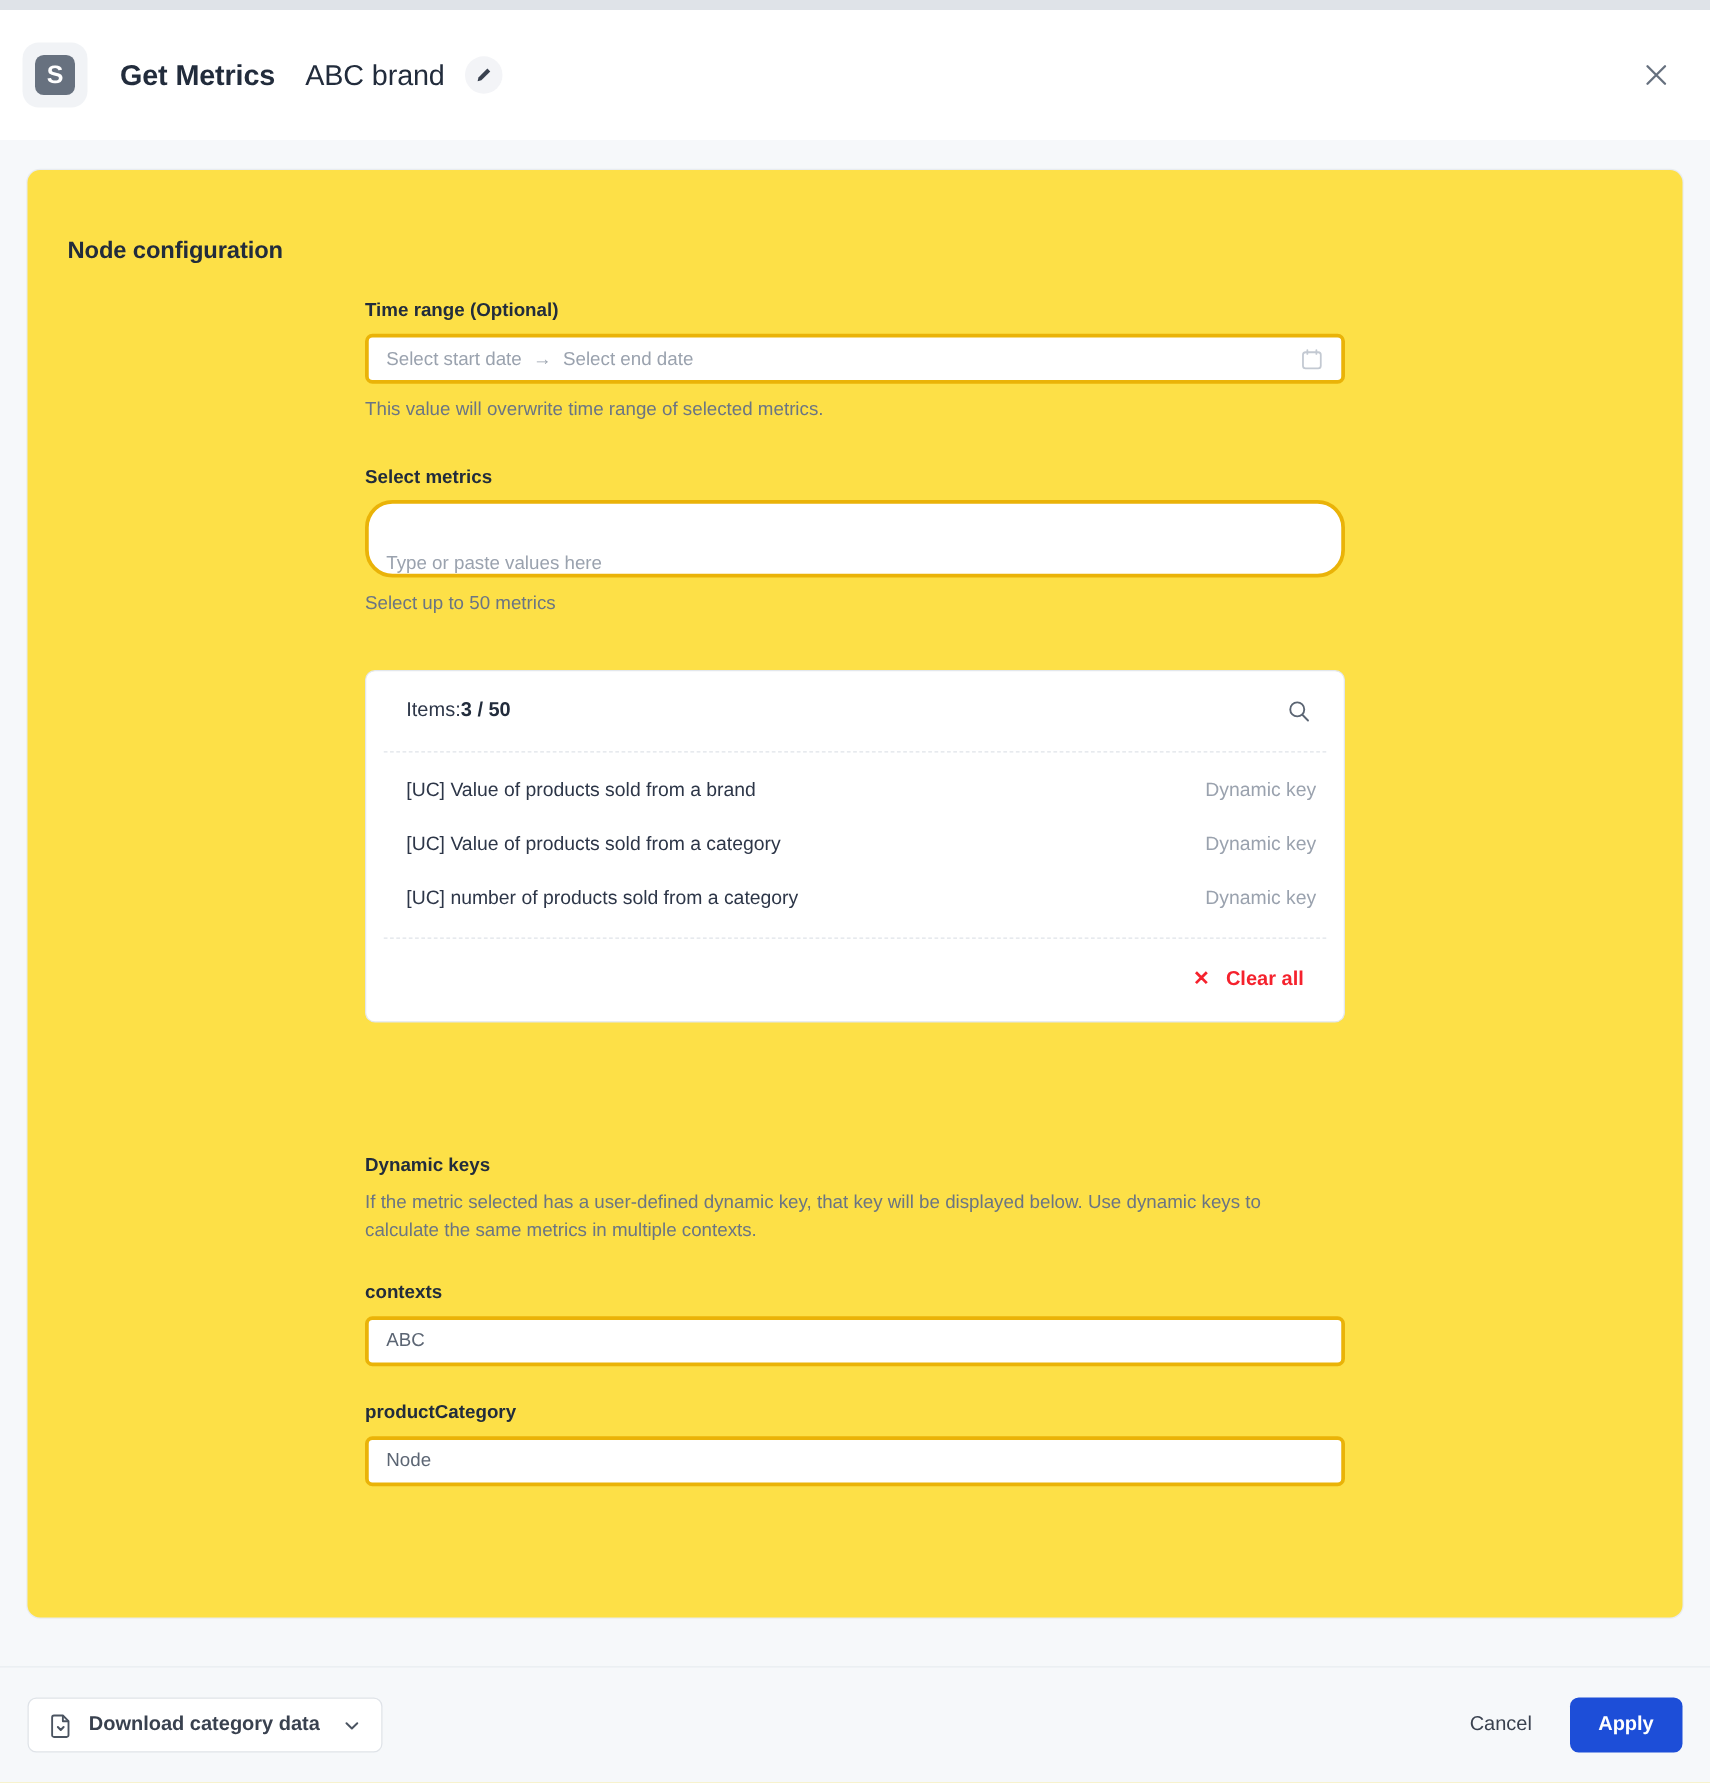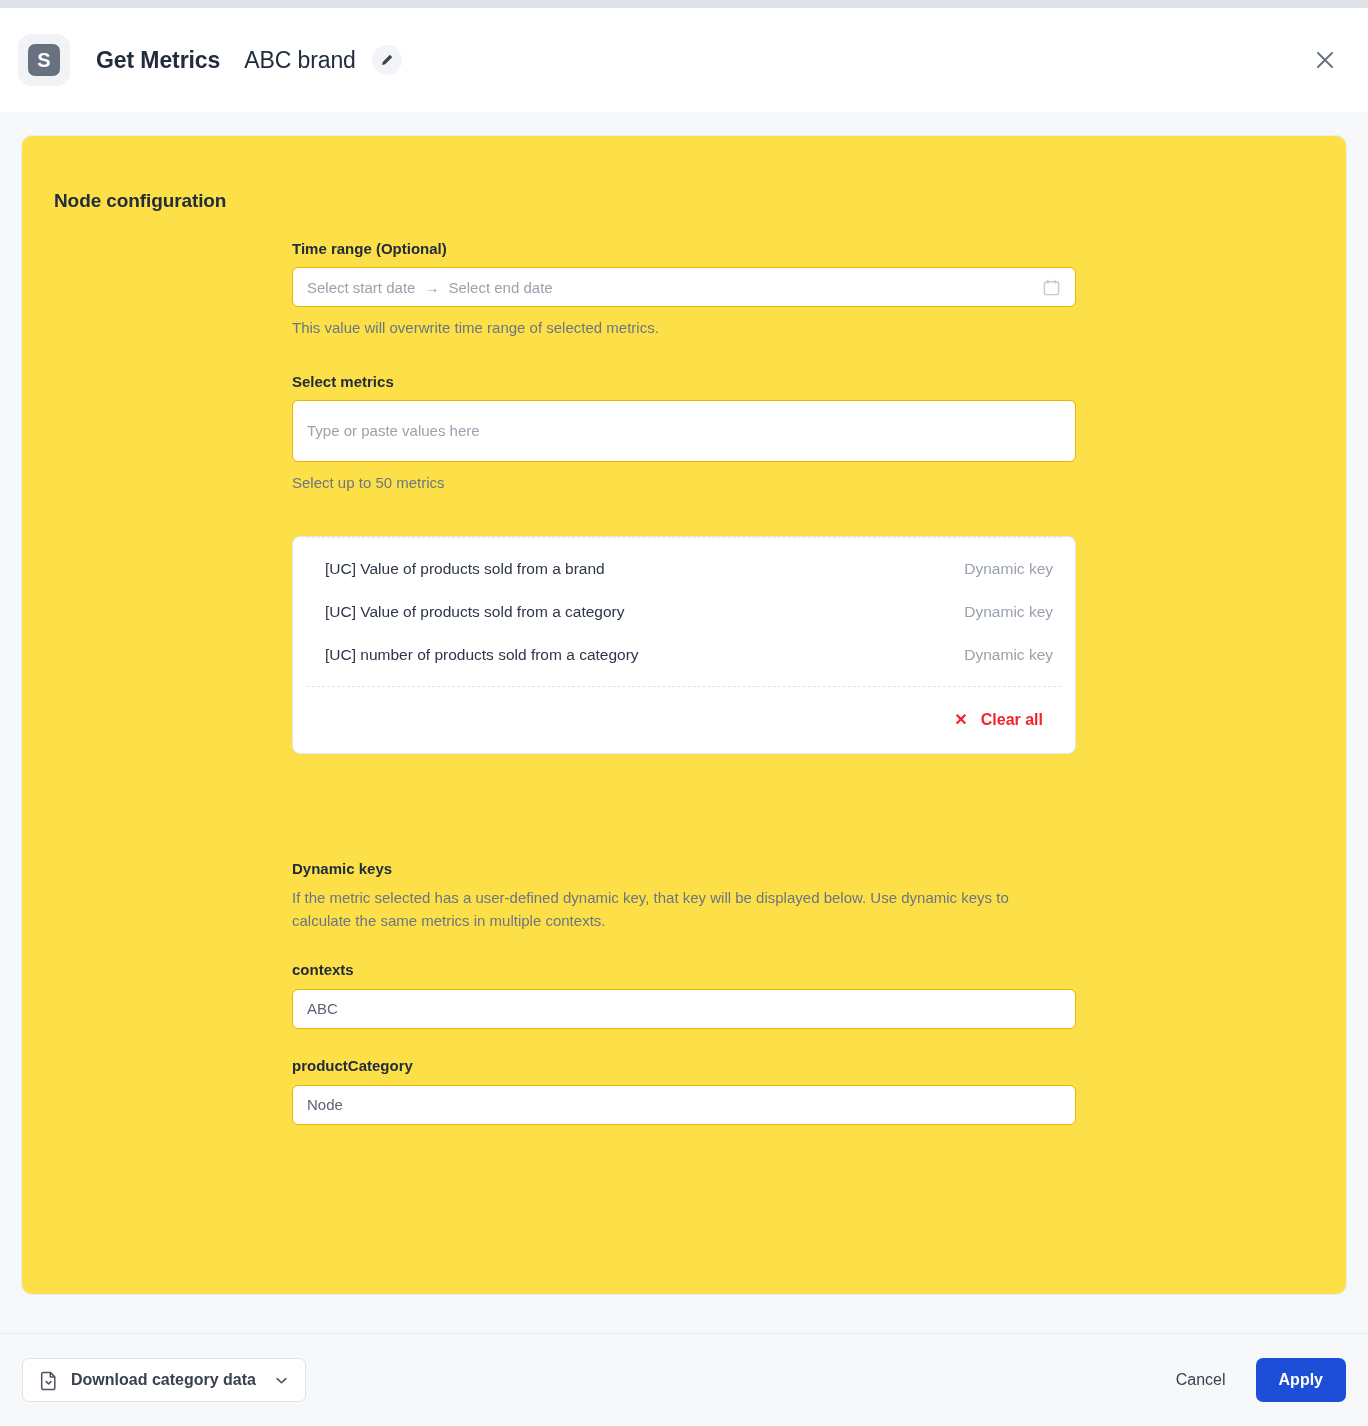--- a/index.html
+++ b/index.html
@@ -114,29 +114,29 @@
   .field-help {
     font-size: 15px;
     color: #6b7583;
     margin-top: 10px;
     line-height: 1.45;
   }
 
   .input-box {
     width: 784px;
     height: 40px;
-    border: 1px solid #eab308;
+    border: 3px solid #eab308;
     border-radius: 6px;
     background: #ffffff;
     display: flex;
     align-items: center;
     padding: 0 14px;
     font-size: 15px;
   }
-  .input-box.tall { height: 62px; align-items: center; }
+  .input-box.tall { height: 62px; align-items: flex-end; border-radius: 22px; }
   .ph { color: #9aa2ae; }
   .arrow-sep { color: #9aa2ae; margin: 0 9px; font-size: 15px; }
   .cal-icon { margin-left: auto; display: flex; align-items: center; }
   .val { color: #5b6573; }
   .spacer-32 { height: 34px; }
 
   
   .items-panel {
     width: 784px;
     border: 1px solid #e3e7ec;
@@ -291,20 +291,33 @@
 
         <div>
           <div class="field-label">Select metrics</div>
           <div class="input-box tall">
             <span class="ph">Type or paste values here</span>
           </div>
           <div class="field-help">Select up to 50 metrics</div>
         </div>
 
         <div class="items-panel">
+          <div class="items-head">
+            <span class="items-count">
+              <span>Items:</span><b>3 / 50</b>
+            </span>
+            <button class="search-btn">
+              <span>
+                <svg width="20" height="20" viewBox="0 0 20 20">
+                  <circle cx="8.8" cy="8.5" r="5.6" fill="none" stroke="#5b6573" stroke-width="1.5"></circle>
+                  <path d="M12.9 12.8 L17.4 17.4" stroke="#5b6573" stroke-width="1.5" stroke-linecap="round"></path>
+                </svg>
+              </span>
+            </button>
+          </div>
           <div class="dotted"></div>
 
           <div class="metric-rows">
             <div class="metric-row">
               <span class="metric-name">[UC] Value of products sold from a brand</span>
               <span class="metric-key">Dynamic key</span>
             </div>
             <div class="metric-row">
               <span class="metric-name">[UC] Value of products sold from a category</span>
               <span class="metric-key">Dynamic key</span>

